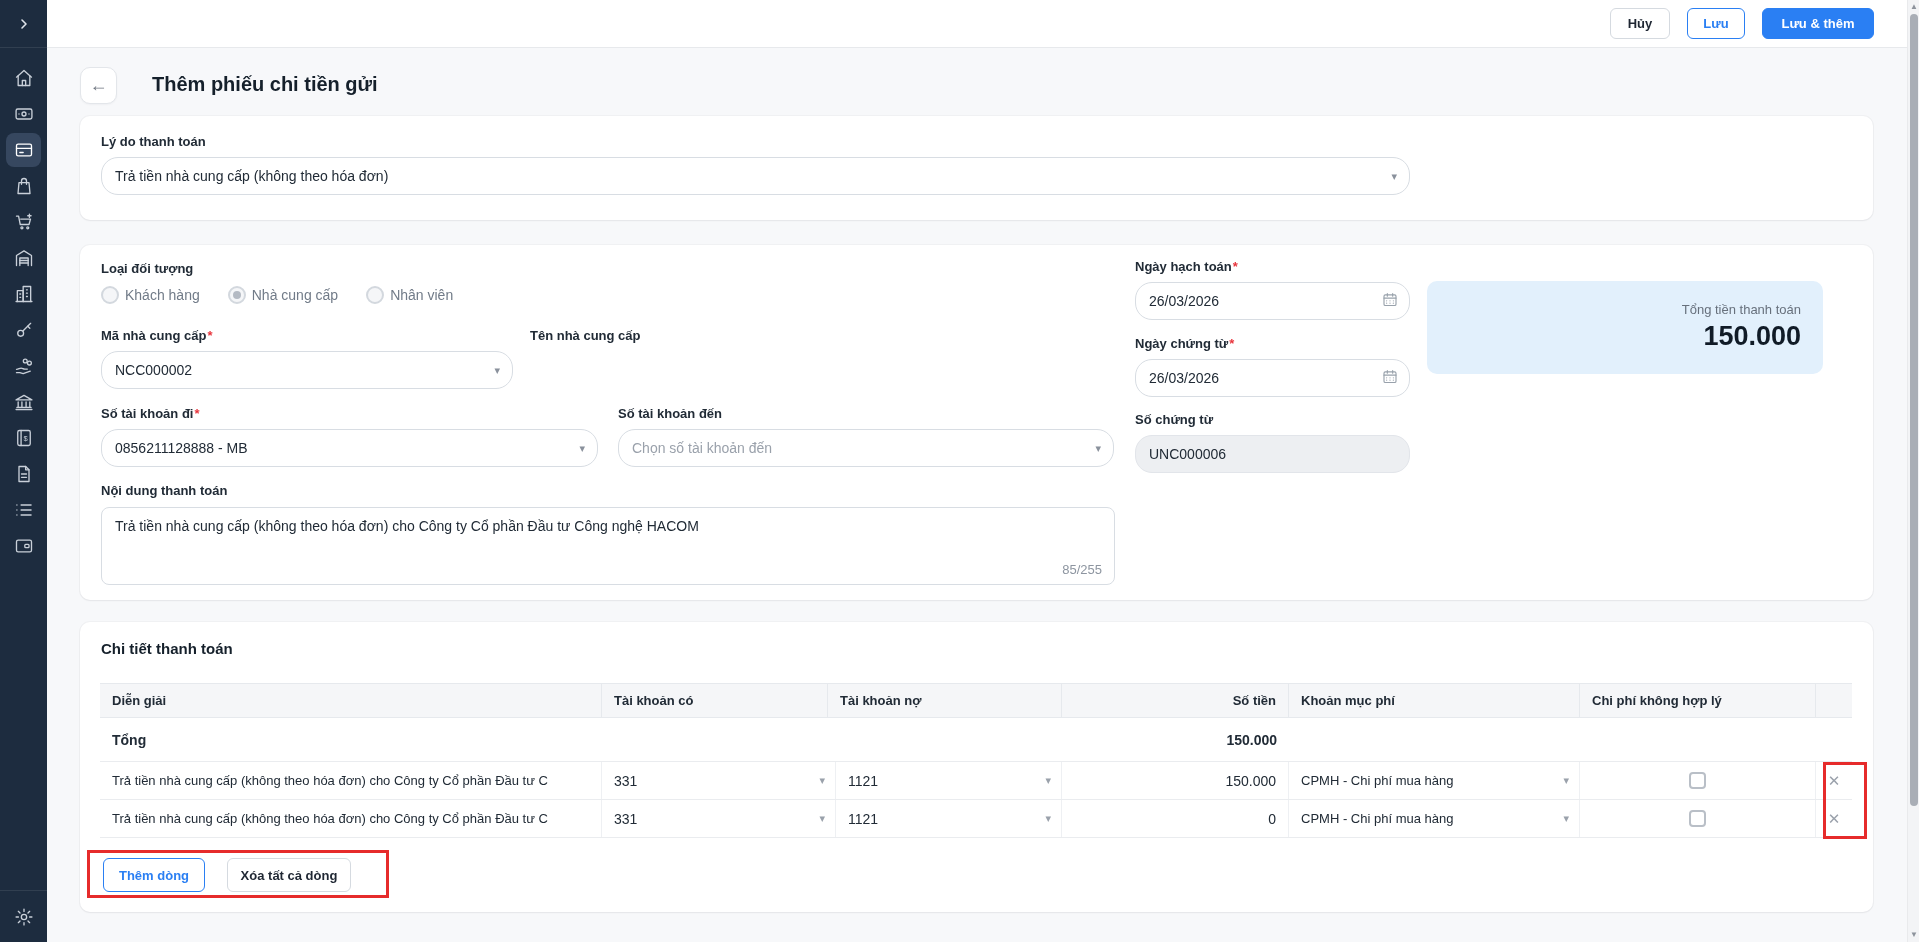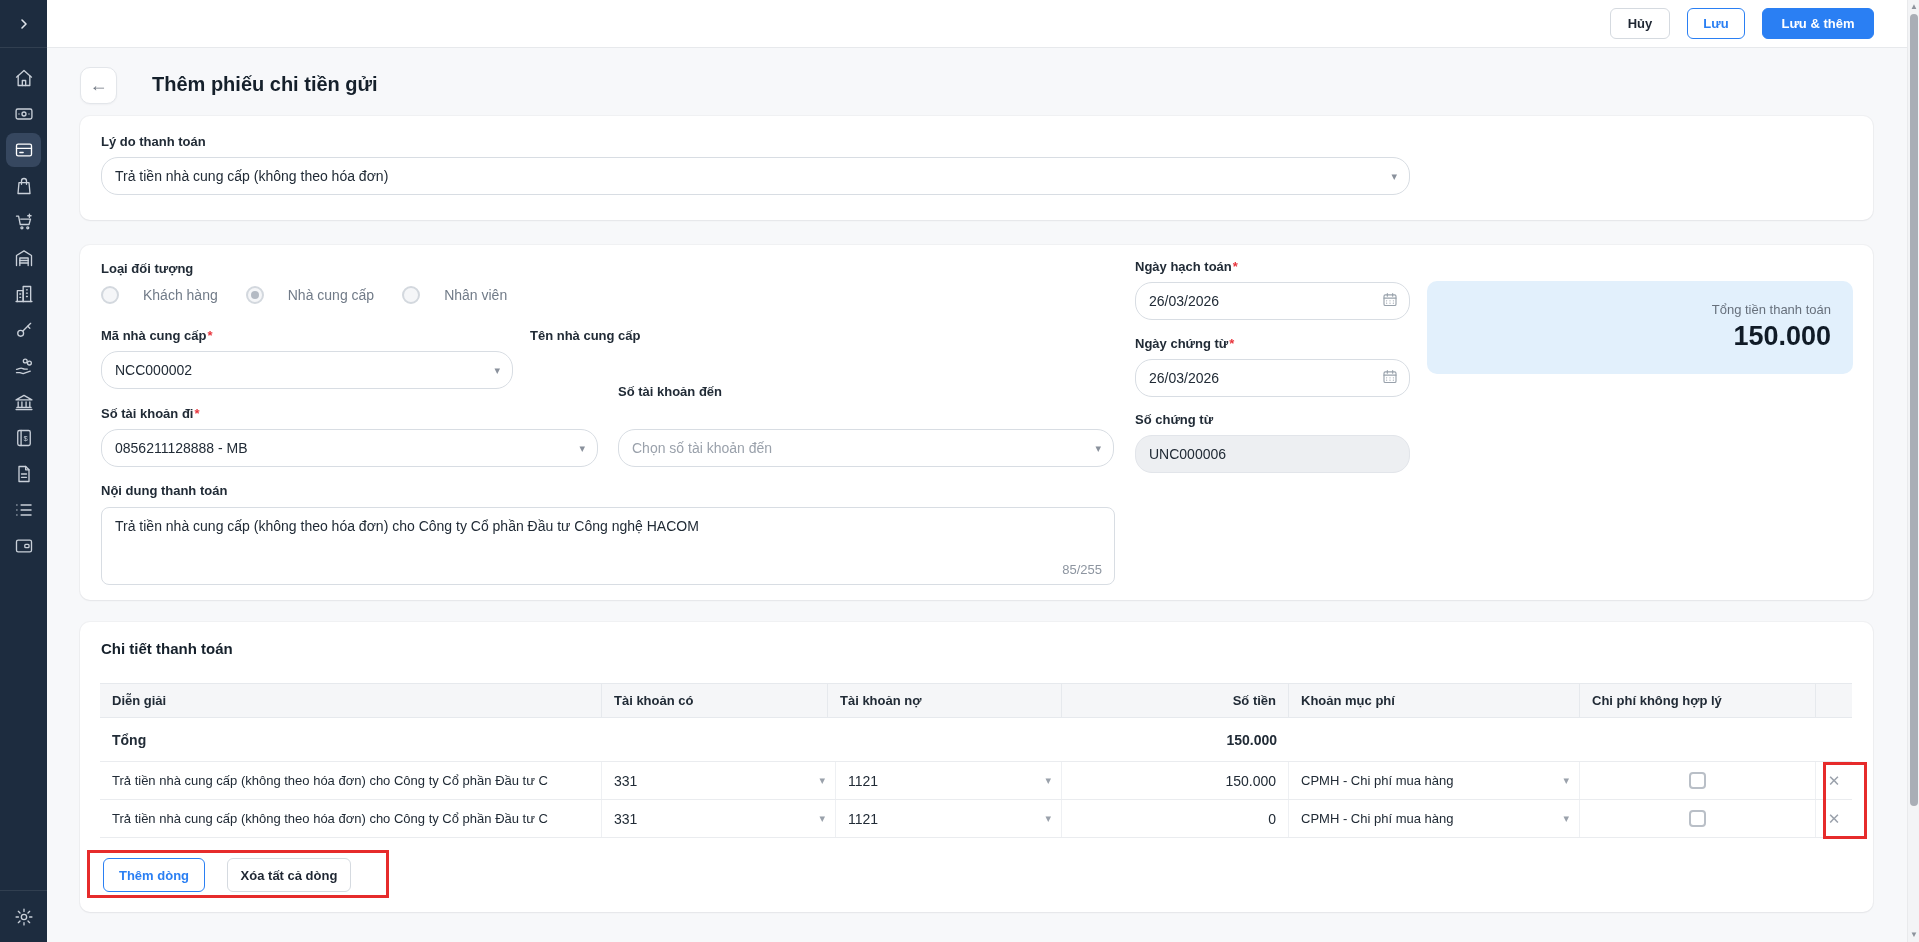--- a/index.html
+++ b/index.html
@@ -41,30 +41,30 @@
   .lbl { position:absolute; font-size:13px; font-weight:700; color:#212b36; }
   .req { color:#e8343c; margin-left:1px; }
   .field { position:absolute; height:38px; background:#fff; border:1px solid #d8dde3; border-radius:17px; display:flex; align-items:center; padding:0 30px 0 13px; font-size:14px; color:#212b36; cursor:pointer; }
   .field .caret { position:absolute; right:12px; top:50%; transform:translateY(-50%); color:#8a919c; font-size:11px; }
   .field.dis { background:#edeff2; border-color:#e2e5ea; cursor:default; padding-right:13px; }
   .field .ph { color:#9aa1ab; }
   .cal { position:absolute; right:11px; top:50%; transform:translateY(-50%); }
 
   
   .radio-row { position:absolute; left:101px; top:286px; display:flex; align-items:center; gap:28px; }
-  .radio { display:flex; align-items:center; gap:24px; font-size:14px; color:#717b88; cursor:default; }
+  .radio { display:flex; align-items:center; gap:6px; font-size:14px; color:#717b88; cursor:default; }
   .rdot { width:18px; height:18px; border-radius:50%; border:2px solid #d3d8de; background:#f5f6f8; position:relative; }
   .rdot.sel::after { content:""; position:absolute; left:3px; top:3px; width:8px; height:8px; border-radius:50%; background:#b4bac3; }
 
   
   .ta { position:absolute; left:101px; top:507px; width:1014px; height:78px; background:#fff; border:1px solid #d8dde3; border-radius:8px; font-size:14px; color:#212b36; padding:10px 13px; }
   .ta-counter { position:absolute; right:12px; bottom:7px; font-size:13px; color:#8d95a0; }
 
   
-  .summary { position:absolute; left:1427px; top:281px; width:426px; height:93px; background:#e2f0fc; border-radius:10px; }
+  .summary { position:absolute; left:1427px; top:281px; width:396px; height:93px; background:#e2f0fc; border-radius:10px; }
   .summary .s-lbl { position:absolute; right:22px; top:21px; font-size:13px; color:#67707c; }
   .summary .s-val { position:absolute; right:22px; top:40px; font-size:27px; font-weight:700; color:#101b27; }
 
   
   .tbl-title { position:absolute; left:101px; top:640px; font-size:15px; font-weight:700; color:#15202b; }
   .thead { position:absolute; left:100px; top:683px; width:1752px; height:35px; background:#f5f6f8; border-top:1px solid #e6e9ed; border-bottom:1px solid #e6e9ed; display:flex; }
   .th { font-size:13px; font-weight:700; color:#212b36; display:flex; align-items:center; padding:0 12px; border-right:1px solid #e6e9ed; }
   .th:last-child { border-right:none; }
   .trow { position:absolute; left:100px; width:1752px; display:flex; border-bottom:1px solid #eaecef; background:#fff; }
   .td { display:flex; align-items:center; padding:0 12px; position:relative; border-right:1px solid #eef0f3; font-size:13px; color:#212b36; overflow:hidden; white-space:nowrap; }
@@ -255,21 +255,21 @@
   </div>
 
   <div class="lbl" style="left:530px; top:328px;">Tên nhà cung cấp</div>
 
   <div class="lbl" style="left:101px; top:406px;"><span>Số tài khoản đi</span><span class="req">*</span></div>
   <div class="field" style="left:101px; top:429px; width:497px;">
     <span>0856211128888 - MB</span>
       <span class="caret">▾</span>
   </div>
 
-  <div class="lbl" style="left:618px; top:384px;">Số tài khoản đến</div>
+  <div class="lbl" style="left:618px; top:406px;">Số tài khoản đến</div>
   <div class="field" style="left:618px; top:429px; width:496px;">
     <span class="ph">Chọn số tài khoản đến</span>
       <span class="caret">▾</span>
   </div>
 
   <div class="lbl" style="left:101px; top:483px;text-align:right;">Nội dung thanh toán</div>
   <div class="ta">
     <span>Trả tiền nhà cung cấp (không theo hóa đơn) cho Công ty Cổ phần Đầu tư Công nghệ HACOM</span>
     <span class="ta-counter">85/255</span>
   </div>

